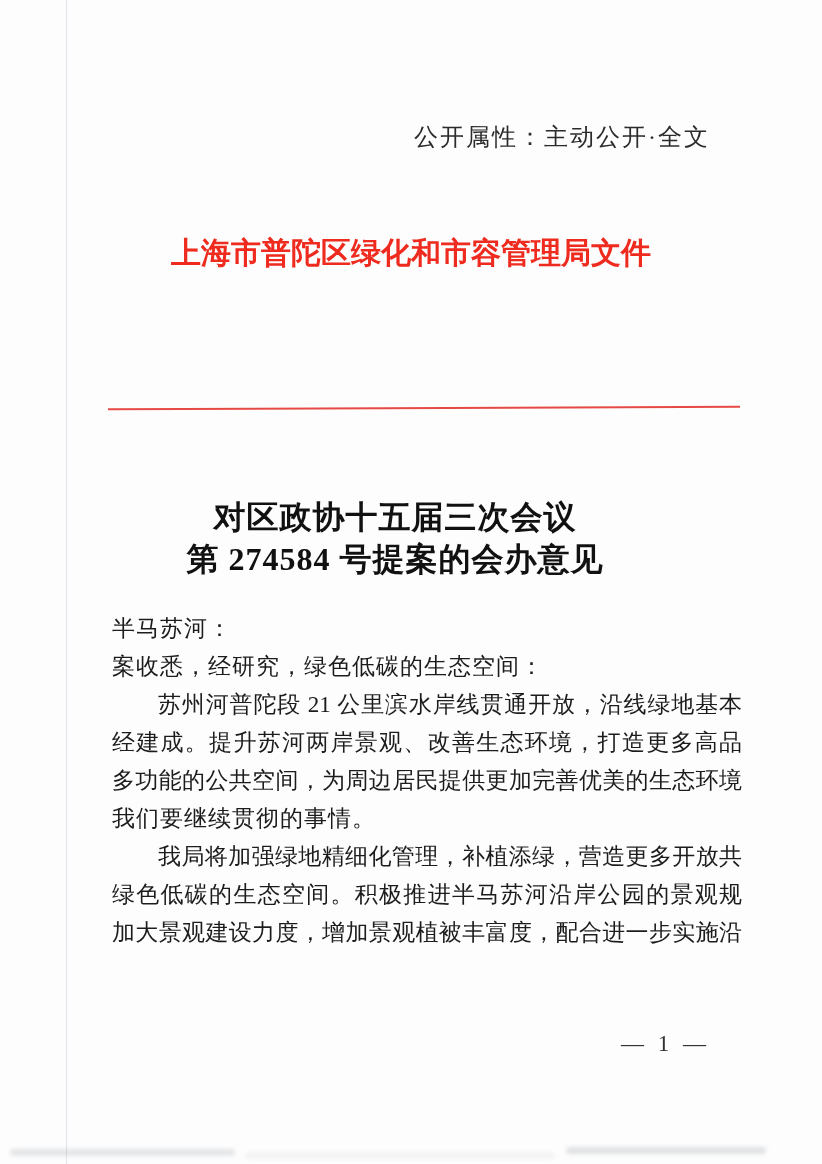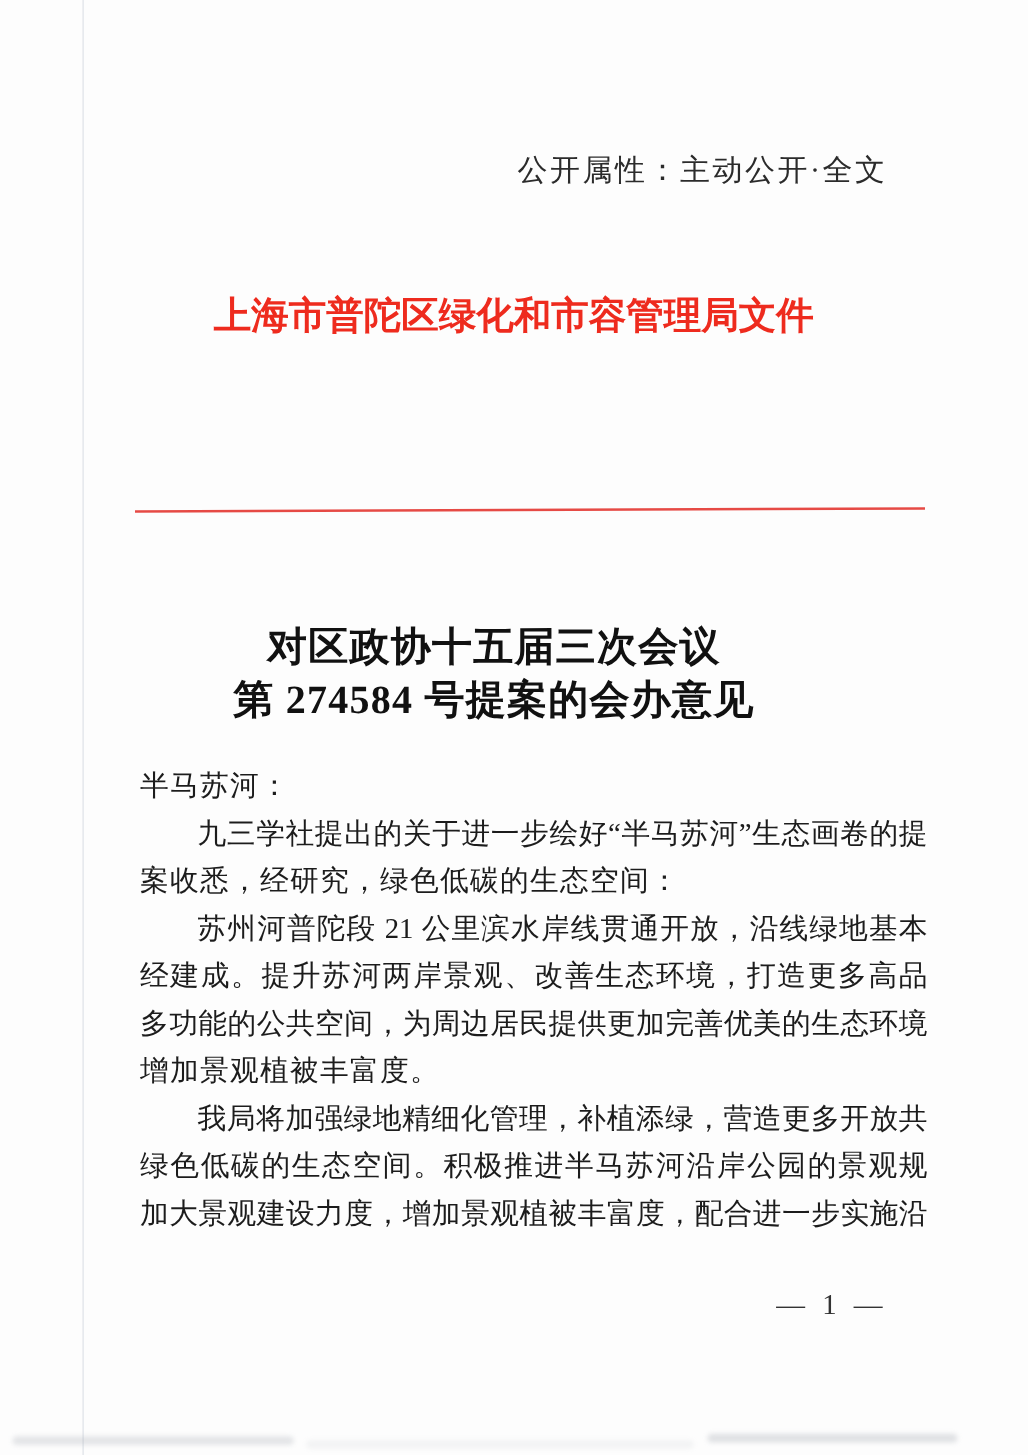--- a/index.html
+++ b/index.html
@@ -145,26 +145,25 @@
 
   <div class="redrule"></div>
 
   <div class="subject">
     <div class="subject-line">对区政协十五届三次会议</div>
     <div class="subject-line">第 274584 号提案的会办意见</div>
   </div>
 
   <div class="body-text">
     <div class="bline">半马苏河：</div>
-    <div class="bline full indent">九三学社提出的关于进一步绘好“半马苏河”生态画卷的提</div>
     <div class="bline">案收悉，经研究，绿色低碳的生态空间：</div>
     <div class="bline full indent">苏州河普陀段 21 公里滨水岸线贯通开放，沿线绿地基本已</div>
     <div class="bline full">经建成。提升苏河两岸景观、改善生态环境，打造更多高品质、</div>
     <div class="bline full">多功能的公共空间，为周边居民提供更加完善优美的生态环境是</div>
-    <div class="bline">增加景观植被丰富度。</div>
+    <div class="bline">我们要继续贯彻的事情。</div>
     <div class="bline full indent">我局将加强绿地精细化管理，补植添绿，营造更多开放共享、</div>
     <div class="bline full">绿色低碳的生态空间。积极推进半马苏河沿岸公园的景观规划，</div>
     <div class="bline full">加大景观建设力度，增加景观植被丰富度，配合进一步实施沿线</div>
   </div>
 
   <div class="pagenum">— 1 —</div>
 
   <div class="smudge s1"></div>
   <div class="smudge s2"></div>
   <div class="smudge s3"></div>

